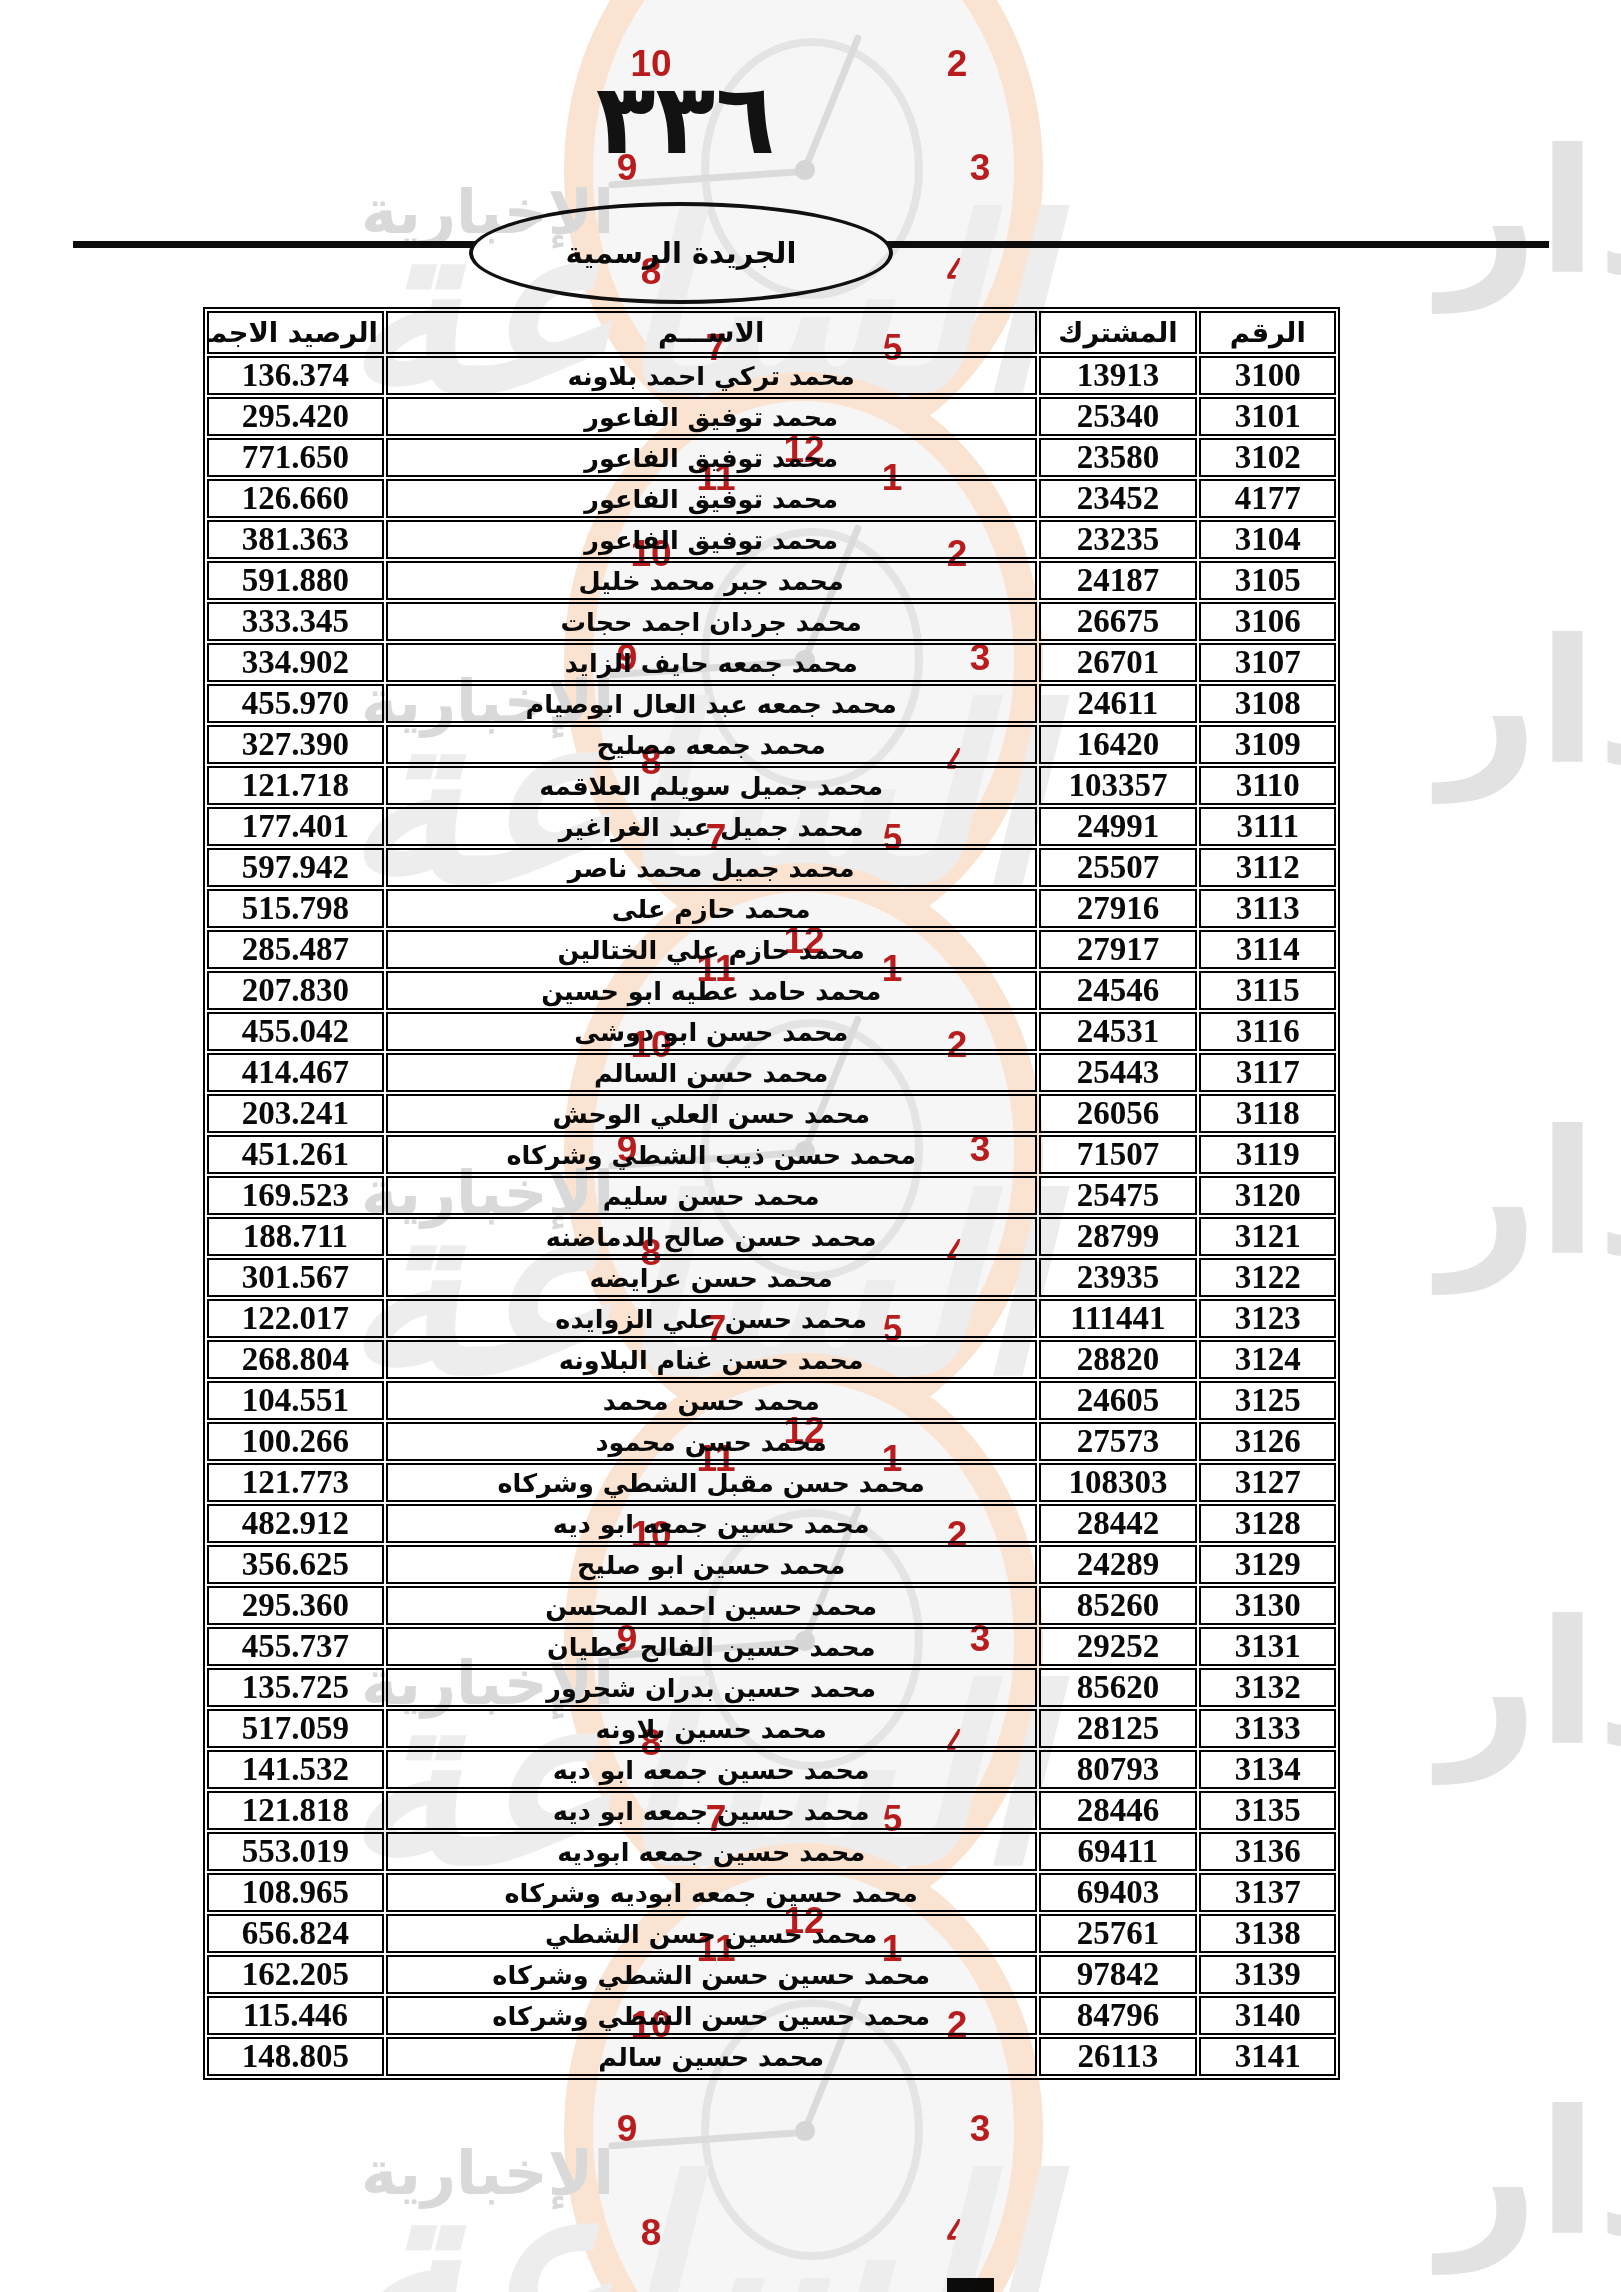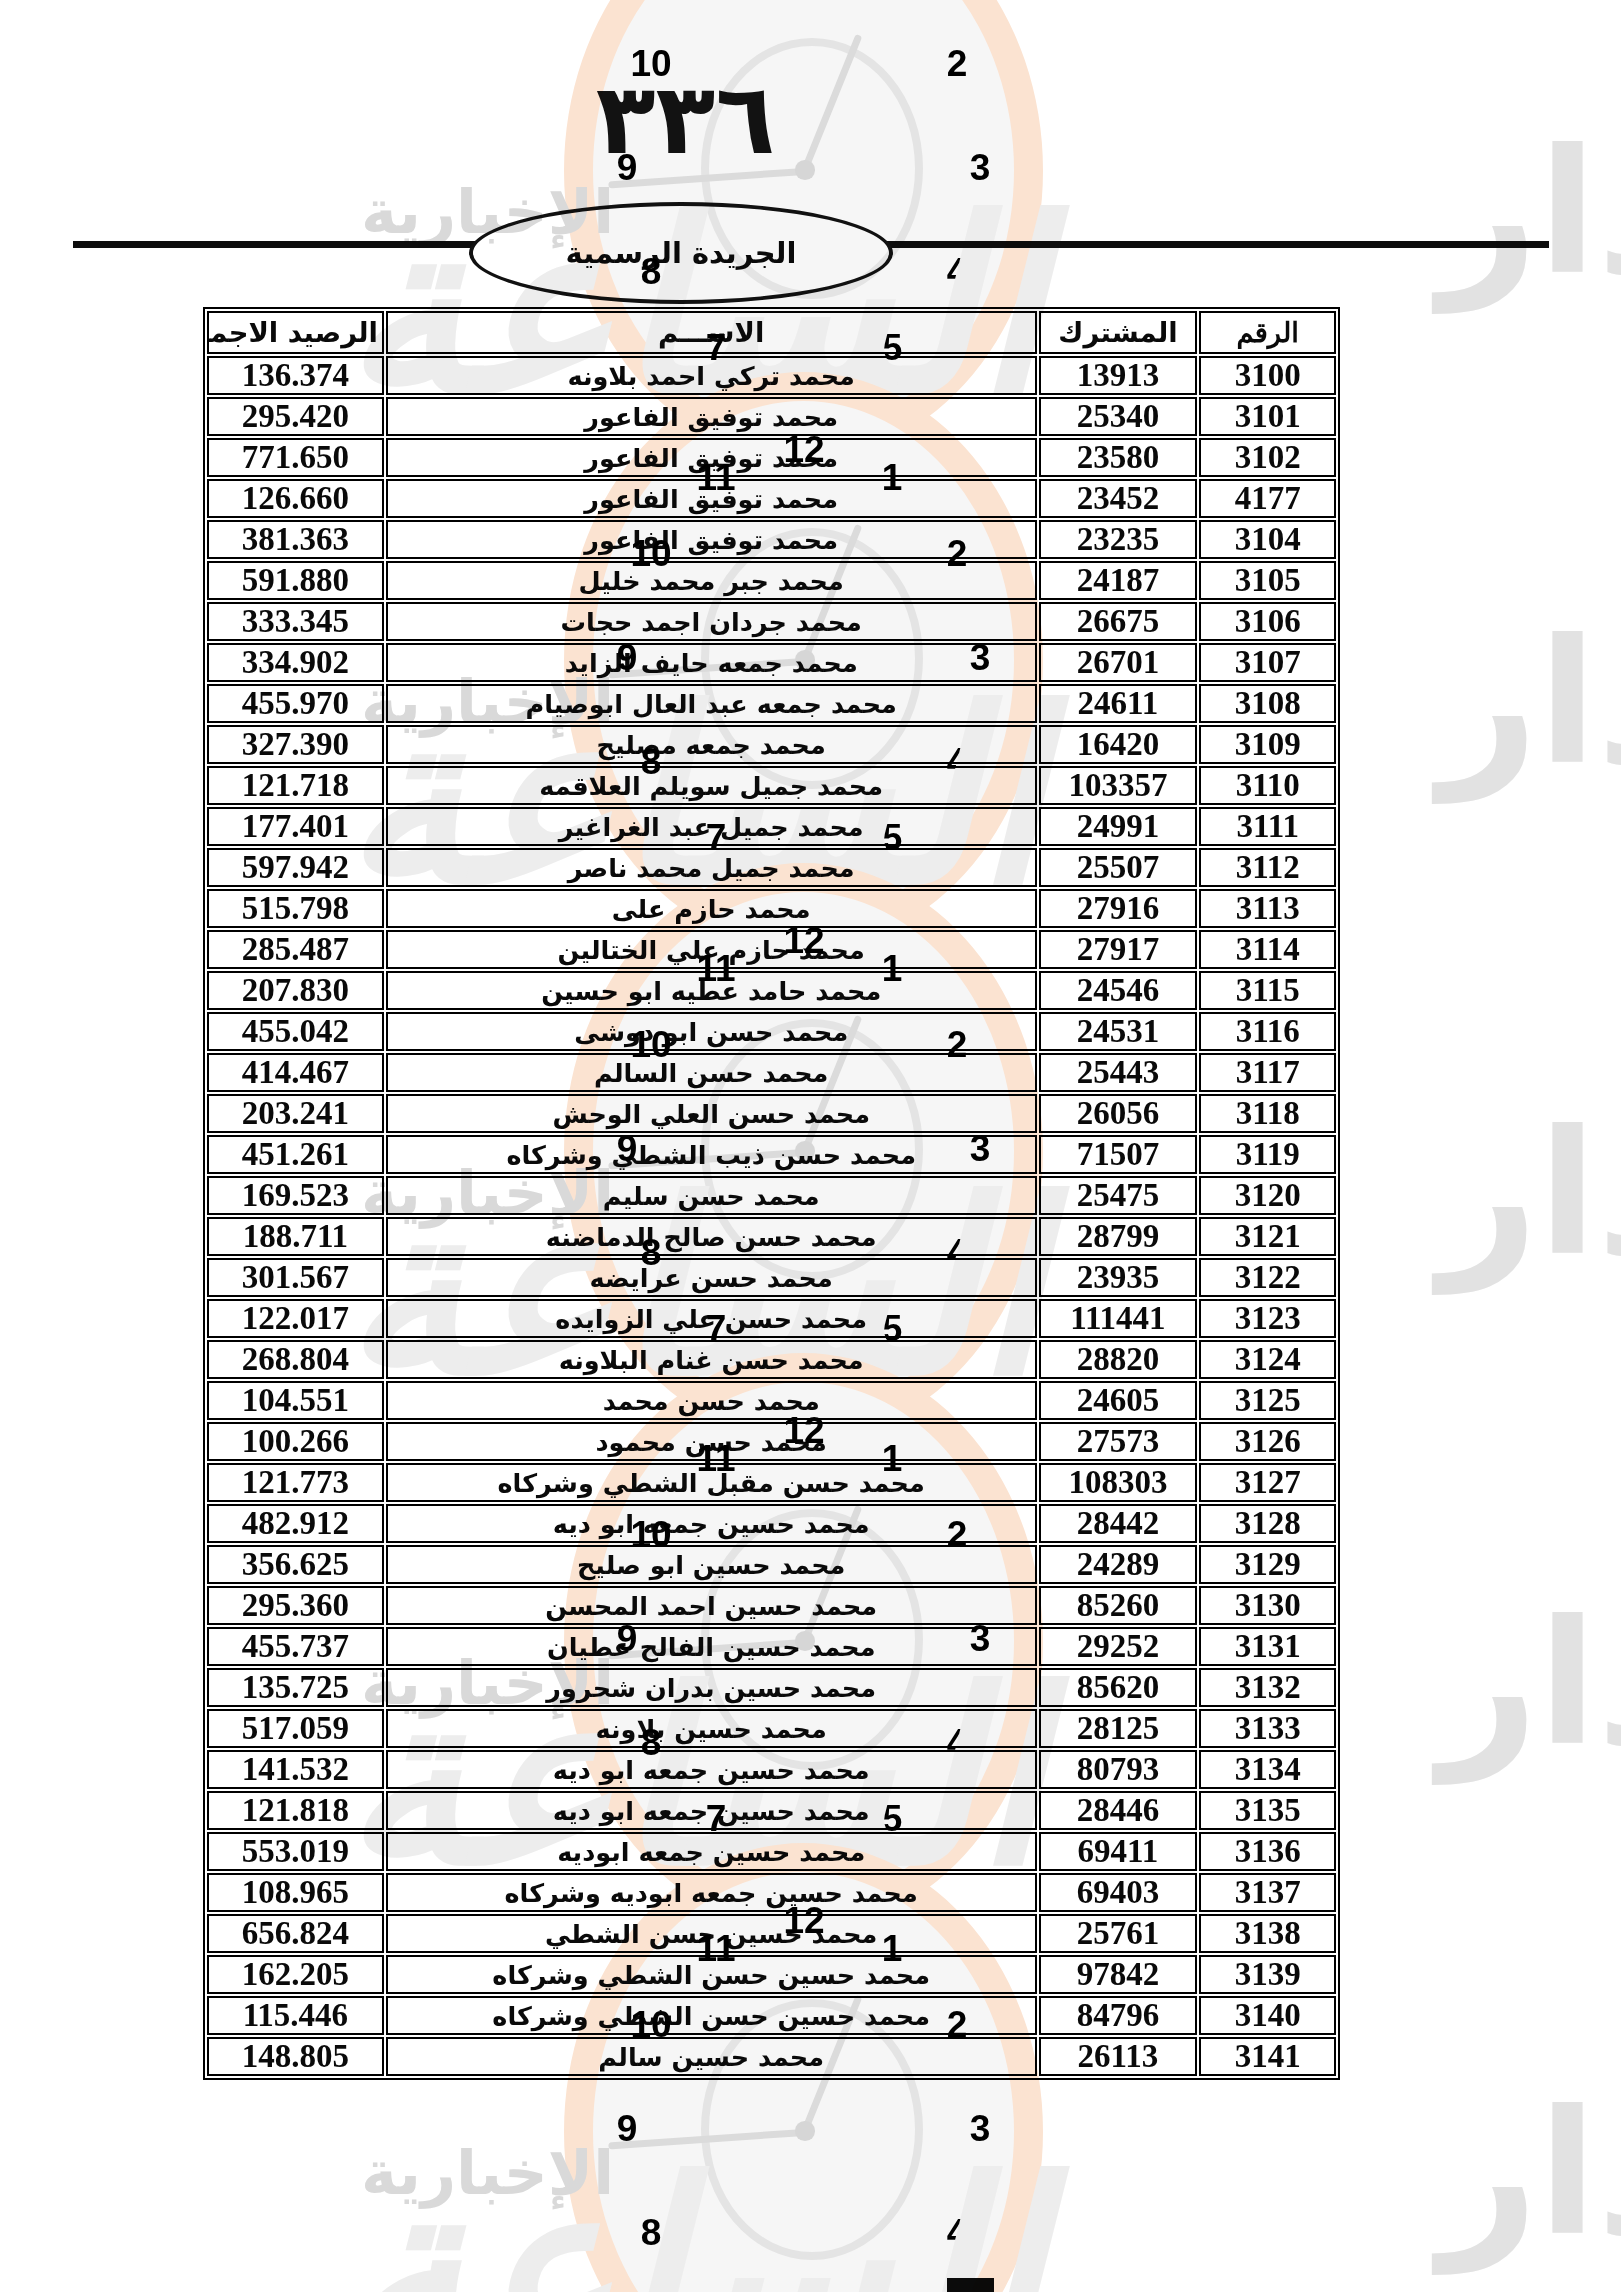--- a/index.html
+++ b/index.html
@@ -29,21 +29,21 @@
     position:absolute;top:307px;left:203px;width:1111px;z-index:2;
     border-collapse:separate;border-spacing:2px;
     border:2px solid #000;background:#ffffff;table-layout:fixed;
   }
   table.ledger th,table.ledger td{
     border:2px solid #000;background:#ffffff;text-align:center;
     vertical-align:middle;padding:0 3.9px;overflow:hidden;white-space:nowrap;
   }
   table.ledger th{height:39px;font-size:27.4px;font-weight:bold;}
   table.ledger td{height:35px;}
-  .col-number{width:125px;font-family:Liberation Serif, serif;}
+  .col-number{width:125px;}
   .col-subscriber{width:147px;margin-top:16px;}
   .col-name{width:639px;}
   .col-balance{width:165px;}
   td.num-cell{
     font-family:"Liberation Serif",serif;font-weight:bold;font-size:33px;line-height:1;
   }
   td.name-cell{
     font-family:"DejaVu Sans",sans-serif;font-weight:bold;font-size:25.5px;
   }
   .bottom-mark{
@@ -59,21 +59,21 @@
   .wm-clock{
     position:absolute;left:564px;top:0;width:421px;height:519px;
     border:29px solid #fbe3d1;border-radius:50%;background:#f6f6f6;
   }
   .wm-inner-ring{
     position:absolute;left:108px;top:127px;width:206px;height:245px;
     border:8.8px solid #e4e4e4;border-radius:50%;
   }
   .wm-num{
     position:absolute;font-family:"Liberation Sans",sans-serif;
-    font-size:37px;font-weight:bold;color:#000000;transform:translate(-50%,-50%);
+    font-size:37px;font-weight:bold;color:#b91c1c;transform:translate(-50%,-50%);
   }
   .wm-hand{position:absolute;left:211px;top:257px;height:6.9px;background:#dbdbdb;transform-origin:left center;border-radius:3.9px;}
   .wm-hand.minute{width:196px;transform:rotate(176deg);}
   .wm-hand.hour{width:147px;transform:rotate(-68deg);}
   .wm-center-dot{position:absolute;left:202px;top:249px;width:19.6px;height:19.6px;border-radius:50%;background:#d6d6d6;}
   .wm-akhbaria{
     position:absolute;left:361px;top:294px;font-size:61px;font-weight:bold;
     color:#d9d9d9;direction:rtl;
   }
   .wm-saa{

